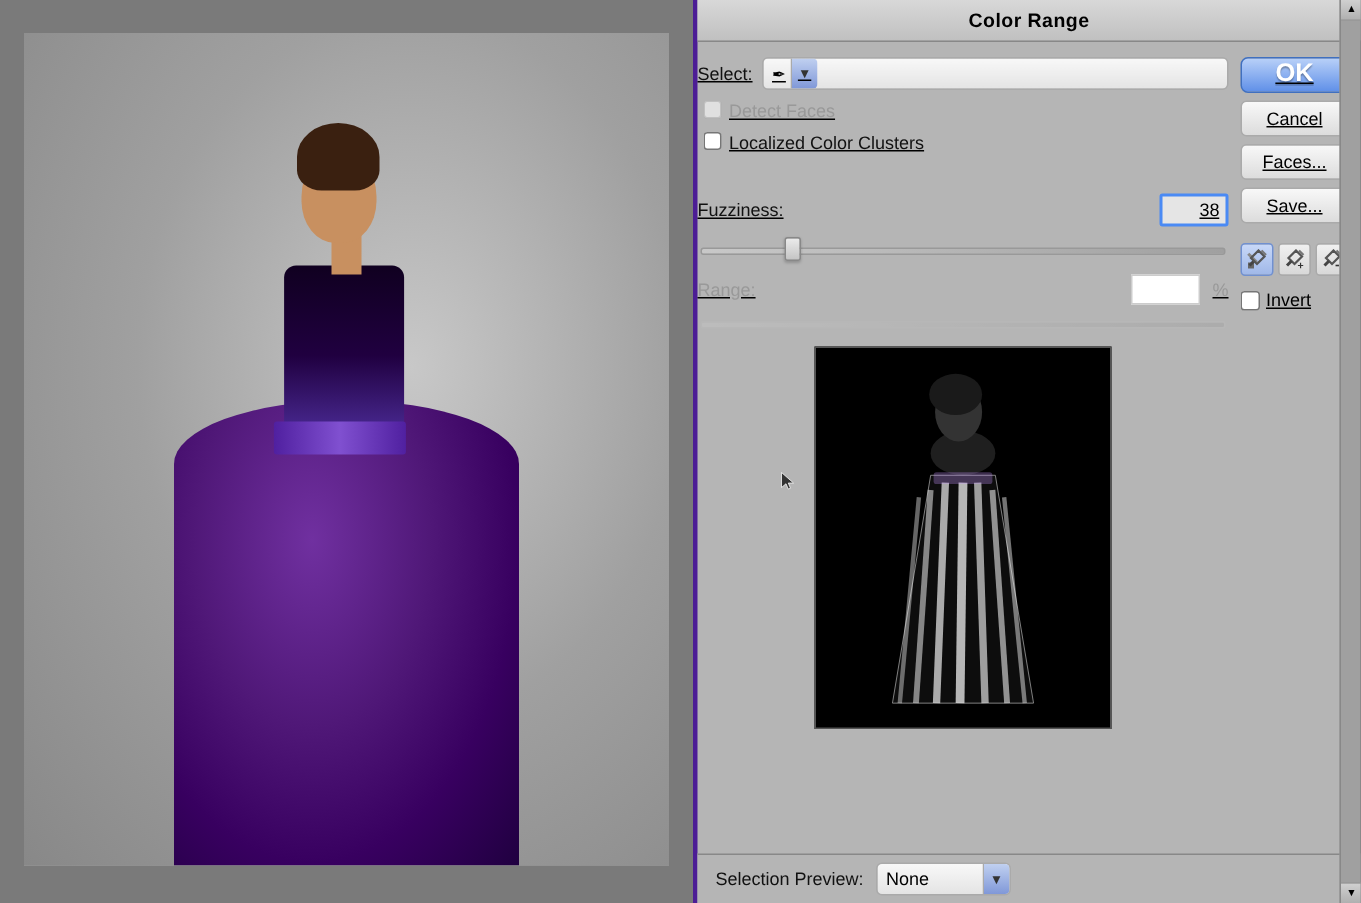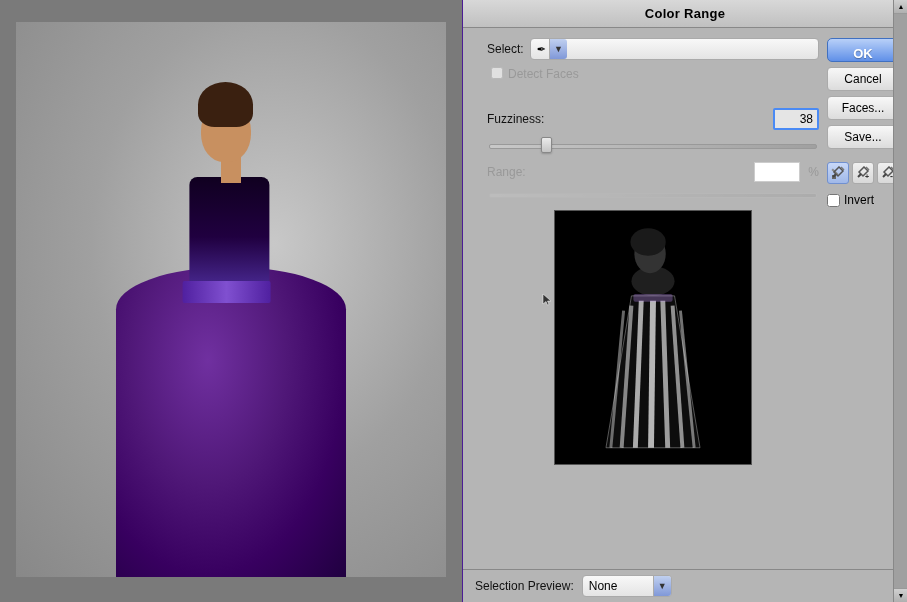--- a/index.html
+++ b/index.html
@@ -130,41 +130,42 @@
       height: 45px;
       background: #3a2010;
       border-radius: 50% 50% 30% 30%;
       z-index: 6;
     }
 
     
     #dialog-panel {
       width: 470px;
       background: #b5b5b5;
-      border-left: 1px solid #4c1d95;
+      border-left: 3px solid #4c1d95;
       display: flex;
       flex-direction: column;
       position: relative;
     }
 
     .dialog-title {
       background: linear-gradient(to bottom, #d8d8d8 0%, #c0c0c0 100%);
       border-bottom: 1px solid #888;
       text-align: center;
       padding: 6px;
       font-size: 13px;
       font-weight: bold;
       letter-spacing: 0.3px;
     }
 
     .dialog-body {
       display: flex;
       flex: 1;
-      padding: 10px 8px 6px 24px;
+      padding: 10px 8px 6px 0;
       gap: 8px;
+      text-decoration: underline;
     }
 
     .dialog-main {
       flex: 1;
       display: flex;
       flex-direction: column;
       gap: 7px;
     }
 
     .dialog-buttons {
@@ -311,27 +312,27 @@
       font-size: 12px;
       cursor: pointer;
     }
 
     
     .btn-ok {
       background: linear-gradient(to bottom, #b8d0f8, #6090e8);
       border: 1px solid #4070c0;
       border-radius: 5px;
       height: 24px;
-      font-size: 13px;
+      font-size: 17px;
       font-weight: bold;
       color: #fff;
       text-shadow: 0 1px 1px rgba(0,0,0,0.3);
       cursor: pointer;
       display: flex;
-      align-items: flex-end;
+      align-items: flex-start;
       justify-content: center;
     }
 
     .btn-normal {
       background: linear-gradient(to bottom, #f8f8f8, #dcdcdc);
       border: 1px solid #aaa;
       border-radius: 4px;
       height: 24px;
       font-size: 12px;
       cursor: pointer;
@@ -460,20 +461,24 @@
             <span style="font-size:11px; margin-right:3px;">✒</span>
             <div class="dropdown-arrow">▼</div>
           </div>
         </div>
 
         <div class="checkbox-row">
           <input type="checkbox" disabled="" style="">
           <span class="lbl-disabled">Detect Faces</span>
         </div>
 
+        <div class="checkbox-row">
+          <input type="checkbox" style="">
+          <span class="lbl">Localized Color Clusters</span>
+        </div>
 
         <div class="row" style="gap:6px; margin-top:20px;">
           <span class="lbl">Fuzziness:</span>
           <input class="fuzz-input" type="text" value="38" style="">
         </div>
 
         <div class="slider-wrap">
           <div class="s-track"></div>
           <div class="s-thumb"></div>
 

